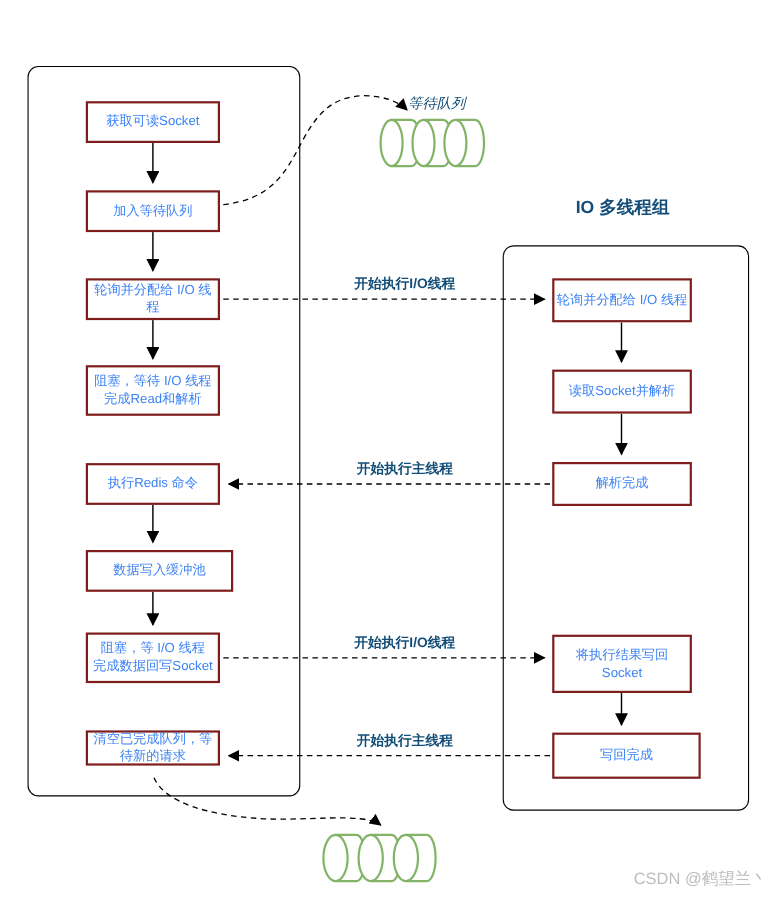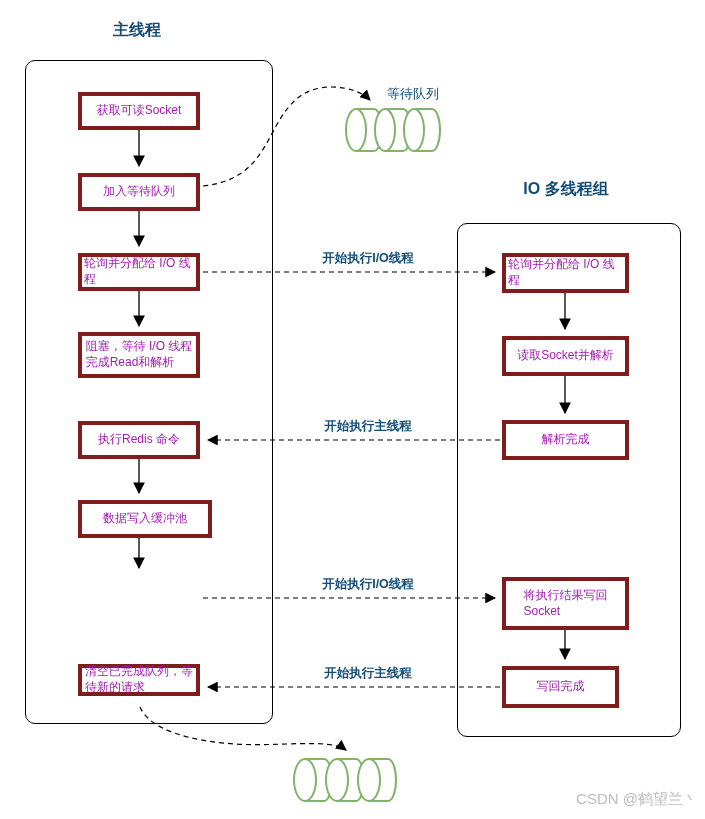--- a/index.html
+++ b/index.html
@@ -1,21 +1,21 @@
 <!DOCTYPE html>
 <html><head>
 <meta charset="utf-8">
 <style>
   html,body{margin:0;padding:0;background:#ffffff;}
   body{font-family:"Liberation Sans","DejaVu Sans",sans-serif;}
   .canvas{position:relative;width:705px;height:819px;background:#fff;overflow:hidden;}
   .layer{position:absolute;left:0;top:0;width:705px;height:819px;}
   .group-box{position:absolute;border:1px solid #000;border-radius:10px;background:transparent;}
-  .node{position:absolute;border:4px solid #7f1d1d;background:#fff;display:flex;align-items:center;justify-content:center;
-        color:#a21caf;font-size:12px;line-height:1.3;white-space:pre-line;padding:2px;box-sizing:border-box;}
+  .node{position:absolute;border:2px solid #7f1d1d;background:#fff;display:flex;align-items:center;justify-content:center;
+        text-align:center;color:#3b82f6;font-size:12px;line-height:1.3;white-space:pre-line;padding:2px;box-sizing:border-box;}
   .title{position:absolute;color:#134d77;font-size:16px;font-weight:700;text-align:center;}
   .edge-label{position:absolute;color:#134d77;font-size:12.5px;text-align:center;width:170px;font-weight:bold;}
   .queue-label{position:absolute;color:#134d77;font-size:13px;text-align:center;}
   .watermark{position:absolute;color:#bdbdbd;font-size:15px;text-align:right;}
 </style>
 </head>
 <body>
 
 <div class="canvas">
 
@@ -66,40 +66,41 @@
       <path d="M337,759 h19 a8,21 0 0 1 0,42 h-19"></path>
       <ellipse cx="337" cy="780" rx="11" ry="21"></ellipse>
       <path d="M369,759 h19 a8,21 0 0 1 0,42 h-19"></path>
       <ellipse cx="369" cy="780" rx="11" ry="21"></ellipse>
     </g>
   </svg>
 
   <div class="group-box" style="left:25px;top:60px;width:246px;height:662px;"></div>
   <div class="group-box" style="left:457px;top:223px;width:222px;height:512px;"></div>
 
-  <div class="title" style="left:72px;top:20px;width:130px;">主线程</div>
   <div class="title" style="left:491px;top:179px;width:150px;">IO 多线程组</div>
-  <div class="queue-label" style="left:383px;top:85px;width:60px;">等待队列</div>
+  <div class="queue-label" style="left:367px;top:85px;width:60px;font-style:italic;">等待队列</div>
 
   <div class="node" style="left:78px;top:92px;width:122px;height:38px;">获取可读Socket</div>
   <div class="node" style="left:78px;top:173px;width:122px;height:38px;">加入等待队列</div>
   <div class="node" style="left:78px;top:253px;width:122px;height:38px;">轮询并分配给 I/O 线程</div>
   <div class="node" style="left:78px;top:332px;width:122px;height:46px;">阻塞，等待 I/O 线程
 完成Read和解析</div>
   <div class="node" style="left:78px;top:421px;width:122px;height:38px;">执行Redis 命令</div>
   <div class="node" style="left:78px;top:500px;width:134px;height:38px;">数据写入缓冲池</div>
+  <div class="node" style="left:78px;top:575px;width:122px;height:46px;">阻塞，等 I/O 线程
+完成数据回写Socket</div>
   <div class="node" style="left:78px;top:664px;width:122px;height:32px;">清空已完成队列，等
 待新的请求</div>
 
   <div class="node" style="left:502px;top:253px;width:127px;height:40px;">轮询并分配给 I/O 线程</div>
   <div class="node" style="left:502px;top:336px;width:127px;height:40px;">读取Socket并解析</div>
   <div class="node" style="left:502px;top:420px;width:127px;height:40px;">解析完成</div>
   <div class="node" style="left:502px;top:577px;width:127px;height:53px;">将执行结果写回
 Socket</div>
-  <div class="node" style="left:502px;top:666px;width:117px;height:42px;">写回完成</div>
+  <div class="node" style="left:502px;top:666px;width:135px;height:42px;">写回完成</div>
 
   <div class="edge-label" style="left:283px;top:250px;">开始执行I/O线程</div>
   <div class="edge-label" style="left:283px;top:418px;">开始执行主线程</div>
   <div class="edge-label" style="left:283px;top:576px;">开始执行I/O线程</div>
   <div class="edge-label" style="left:283px;top:665px;">开始执行主线程</div>
 
   <div class="watermark" style="left:520px;top:790px;width:178px;text-align:right;">CSDN @鹤望兰丶</div>
 
 </div>
 

